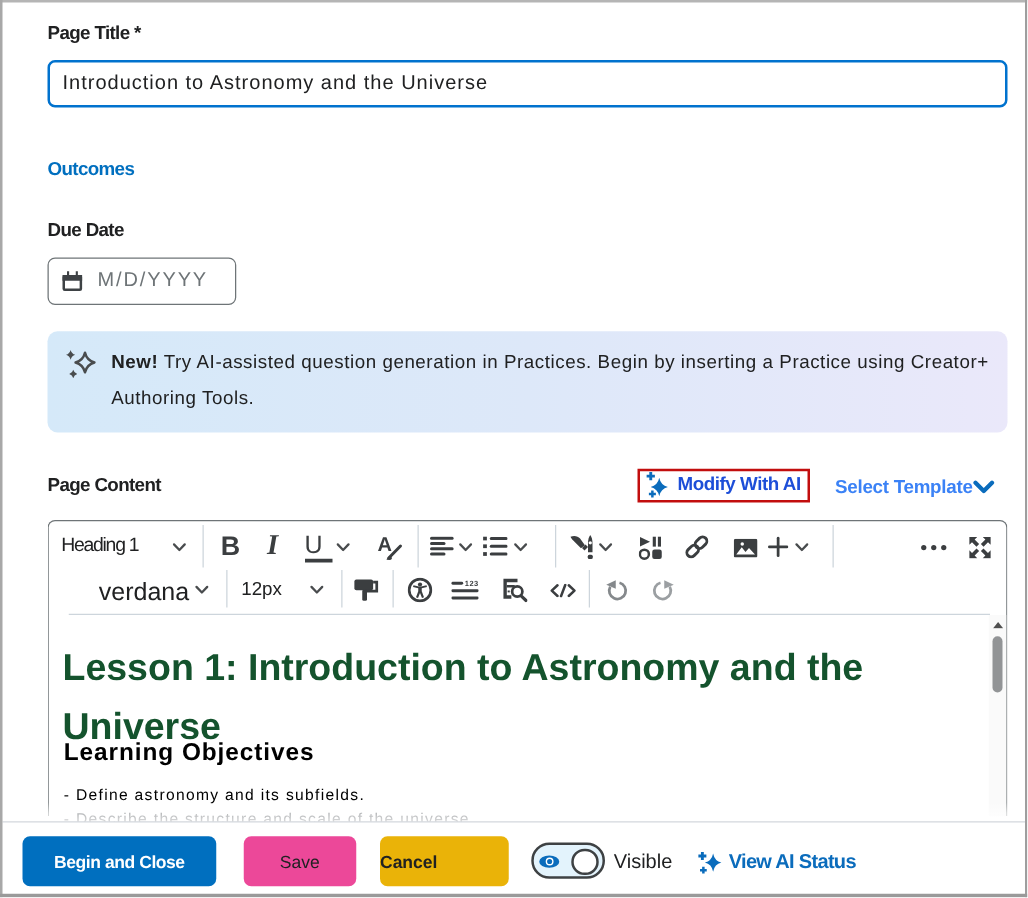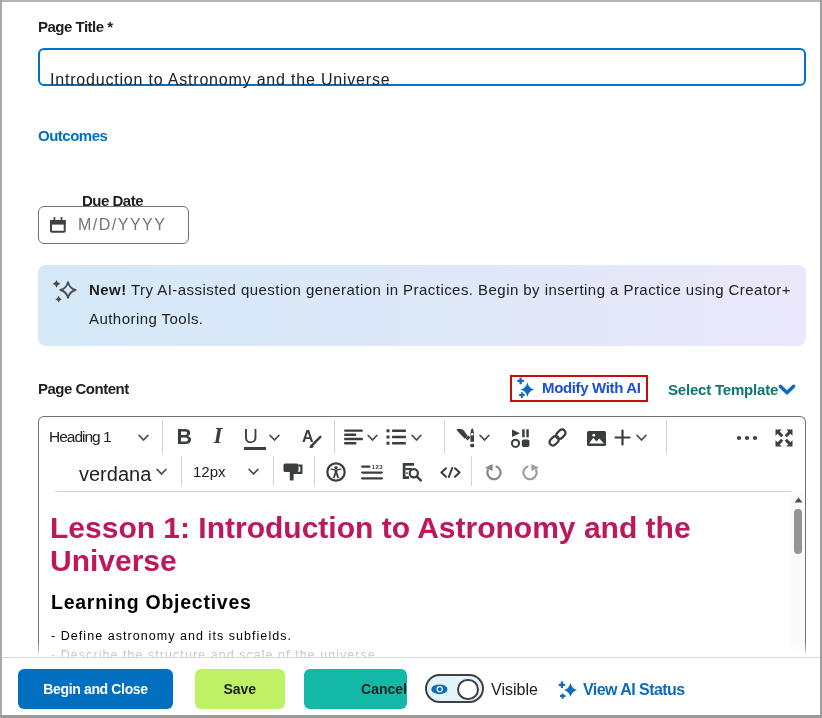--- a/index.html
+++ b/index.html
@@ -11,25 +11,25 @@
   .blue { color:#006fbf; }
   svg { display:block; }
 </style>
 </head>
 <body>
 <div id="page">
 
   <div class="abs lbl" style="left:38px; top:17.5px;">Page Title *</div>
 
   <div class="abs" style="left:38px; top:48px; width:768px; height:38px; border:2px solid #0072ce; border-radius:6px; background:#fff;"></div>
-  <div class="abs" style="left:50px; top:61px; height:38px; line-height:38px; font-size:16px; letter-spacing:0.8px;">Introduction to Astronomy and the Universe</div>
+  <div class="abs" style="left:50px; top:48px; height:38px; line-height:38px; font-size:16px; letter-spacing:0.8px;">Introduction to Astronomy and the Universe</div>
 
   <div class="abs lbl blue" style="left:38px; top:127px;">Outcomes</div>
 
-  <div class="abs lbl" style="left:38px; top:192px;margin-left:44px;">Due Date</div>
+  <div class="abs lbl" style="left:38px; top:176px;">Due Date</div>
 
   <div class="abs" style="left:38px; top:206px; width:151px; height:38px; border:1px solid #6e7477; border-radius:6px; background:#fff;"></div>
   <svg class="abs" style="left:49px; top:215px;" width="18" height="18" viewBox="0 0 18 18">
     <rect x="2" y="6" width="13.7" height="10.8" rx="0.8" fill="none" stroke="#3e4245" stroke-width="2"></rect>
     <rect x="1" y="5" width="15.7" height="4.6" fill="#3e4245"></rect>
     <rect x="4.6" y="2" width="1.7" height="3.6" fill="#3e4245"></rect>
     <rect x="11.6" y="2" width="1.7" height="3.6" fill="#3e4245"></rect>
   </svg>
   <div class="abs" style="left:78px; top:206px; height:38px; line-height:38px; font-size:16px; color:#6e7477; letter-spacing:1.5px;">M/D/YYYY</div>
 
@@ -44,21 +44,21 @@
   <div class="abs lbl" style="left:38px; top:380px;">Page Content</div>
 
   <div class="abs" style="left:510px; top:375px; width:138px; height:27px; border:2px solid #c20e0e;"></div>
   <svg class="abs" style="left:514px; top:375px;" width="26" height="26" viewBox="0 0 26 26">
     <path d="M 13.4 7.2 Q 14.64 13.27 20.3 14.6 Q 14.64 15.93 13.4 22.0 Q 12.16 15.93 6.5 14.6 Q 12.16 13.27 13.4 7.2 Z" fill="#0b6cbc"></path>
     <path d="M 5.45 2.6 h 2.3 v 2.15 h 2.15 v 2.3 h -2.15 v 2.15 h -2.3 v -2.15 h -2.15 v -2.3 h 2.15 Z" fill="#0b6cbc"></path>
     <path d="M 6.9 17.3 h 2.0 v 1.8 h 1.8 v 2.0 h -1.8 v 1.8 h -2.0 v -1.8 h -1.8 v -2.0 h 1.8 Z" fill="#0b6cbc"></path>
   </svg>
   <div class="abs" style="left:542px; top:379px; font-size:15px; font-weight:700; color:#1d4ed8; letter-spacing:-0.35px;">Modify With AI</div>
 
-  <div class="abs" style="left:668px; top:381px; font-size:15px; font-weight:700; color:#0f766e; letter-spacing:-0.2px;">Select Template</div>
+  <div class="abs" style="left:668px; top:381px; font-size:15px; font-weight:700; color:#3b82f6; letter-spacing:-0.2px;">Select Template</div>
   <svg class="abs" style="left:778px; top:384px;" width="18" height="12" viewBox="0 0 18 12">
     <path d="M2.4 2.2 L9 8.8 L15.6 2.2" fill="none" stroke="#0b6cbc" stroke-width="3.4" stroke-linecap="round" stroke-linejoin="round"></path>
   </svg>
 
   <div class="abs" style="left:38px; top:416px; width:768px; height:237px; border:1px solid #6e7477; border-bottom:none; border-radius:6px 6px 0 0; background:#fff;"></div>
 
   <div class="abs" style="left:55px; top:491px; width:737px; height:1px; background:#cdd5dc;"></div>
 
   <div class="abs" style="left:49px; top:428px; font-size:15.5px; letter-spacing:-1px;">Heading 1</div>
   <svg class="abs" style="left:138px; top:434px;" width="11" height="8" viewBox="0 0 11 8">
@@ -224,37 +224,37 @@
     <path d="M1.0 4.8 L8.6 1.1 L8.6 8.0 Z" fill="#85898c"></path>
   </svg>
 
   <svg class="abs" style="left:521px; top:463px;" width="19" height="18" viewBox="0 0 19 18">
     <g transform="scale(-1,1) translate(-19,0)">
       <path d="M4.2 6.4 A6.6 6.6 0 1 0 11.6 3.2" fill="none" stroke="#9b9fa2" stroke-width="2.2"></path>
       <path d="M1.0 4.8 L8.6 1.1 L8.6 8.0 Z" fill="#9b9fa2"></path>
     </g>
   </svg>
 
-  <div class="abs" style="left:50px; top:511px; width:700px; font-size:30px; font-weight:700; line-height:33px; letter-spacing:0px; color:#be185d;">Lesson 1: Introduction to Astronomy and the Universe</div>
+  <div class="abs" style="left:50px; top:511px; width:700px; font-size:30px; font-weight:700; line-height:47px; letter-spacing:0px; color:#14532d;">Lesson 1: Introduction to Astronomy and the Universe</div>
   <div class="abs" style="left:51px; top:629px; font-size:12.5px; letter-spacing:1.05px; color:#000;">- Define astronomy and its subfields.</div>
   <div class="abs" style="left:51px; top:591px; font-size:19.5px; font-weight:700; letter-spacing:0.75px; color:#000;">Learning Objectives</div>
   <div class="abs" style="left:51px; top:648px; font-size:12.5px; letter-spacing:1.05px; color:#5a5e62;">- Describe the structure and scale of the universe.</div>
 
   <div class="abs" style="left:791px; top:492px; width:14px; height:161px; background:#fafafa;"></div>
   <svg class="abs" style="left:794px; top:497px;" width="9" height="6" viewBox="0 0 9 6">
       <path d="M4.5 0.5 L8.5 5.5 L0.5 5.5 Z" fill="#505050"></path>
     </svg>
   <div class="abs" style="left:793.5px; top:509px; width:8.5px; height:45px; background:#929496; border-radius:4px;"></div>
 
   <div class="abs" style="left:2px; top:642px; width:818px; height:15px; background:linear-gradient(rgba(255,255,255,0) 0%, rgba(255,255,255,0.55) 55%, rgba(255,255,255,0.75) 100%);"></div>
   <div class="abs" style="left:2px; top:657px; width:818px; height:57px; background:#fff; border-top:1px solid #d4d8dd;"></div>
 
   <div class="abs" style="left:18px; top:669px; width:155px; height:40px; background:#006fbf; border-radius:6px; color:#fff; font-size:14px; font-weight:700; text-align:center; line-height:40px; letter-spacing:-0.35px;">Begin and Close</div>
-  <div class="abs" style="left:194.5px; top:669px; width:90.5px; height:40px; background:#bef264; border-radius:6px; font-size:14px; font-weight:700; text-align:center; line-height:40px;">Save</div>
-  <div class="abs" style="left:304px; top:669px; width:103px; height:40px; background:#14b8a6; border-radius:6px; font-size:14px; font-weight:700; text-align:right; line-height:40px;">Cancel</div>
+  <div class="abs" style="left:194.5px; top:669px; width:90.5px; height:40px; background:#ec4899; border-radius:6px; font-size:14px; font-weight:400; text-align:center; line-height:40px;">Save</div>
+  <div class="abs" style="left:304px; top:669px; width:103px; height:40px; background:#eab308; border-radius:6px; font-size:14px; font-weight:700; text-align:left; line-height:40px;">Cancel</div>
 
   <div class="abs" style="left:424.5px; top:674px; width:59.5px; height:29px; border:2px solid #3e4143; border-radius:15px; background:#e3f3fc;"></div>
   <svg class="abs" style="left:431px; top:684px;" width="17" height="11" viewBox="0 0 17 11">
     <ellipse cx="8.4" cy="5.3" rx="8" ry="4.9" fill="#0b6cbc"></ellipse>
     <circle cx="8.7" cy="5.2" r="2.6" fill="none" stroke="#fff" stroke-width="1.1"></circle>
   </svg>
   <div class="abs" style="left:457px; top:678.5px; width:21.5px; height:21.5px; border:2px solid #3e4143; border-radius:50%; background:#fff;"></div>
   <div class="abs" style="left:491px; top:681px; font-size:16px;">Visible</div>
 
   <svg class="abs" style="left:556px; top:676px;" width="28" height="28" viewBox="0 0 28 28">

